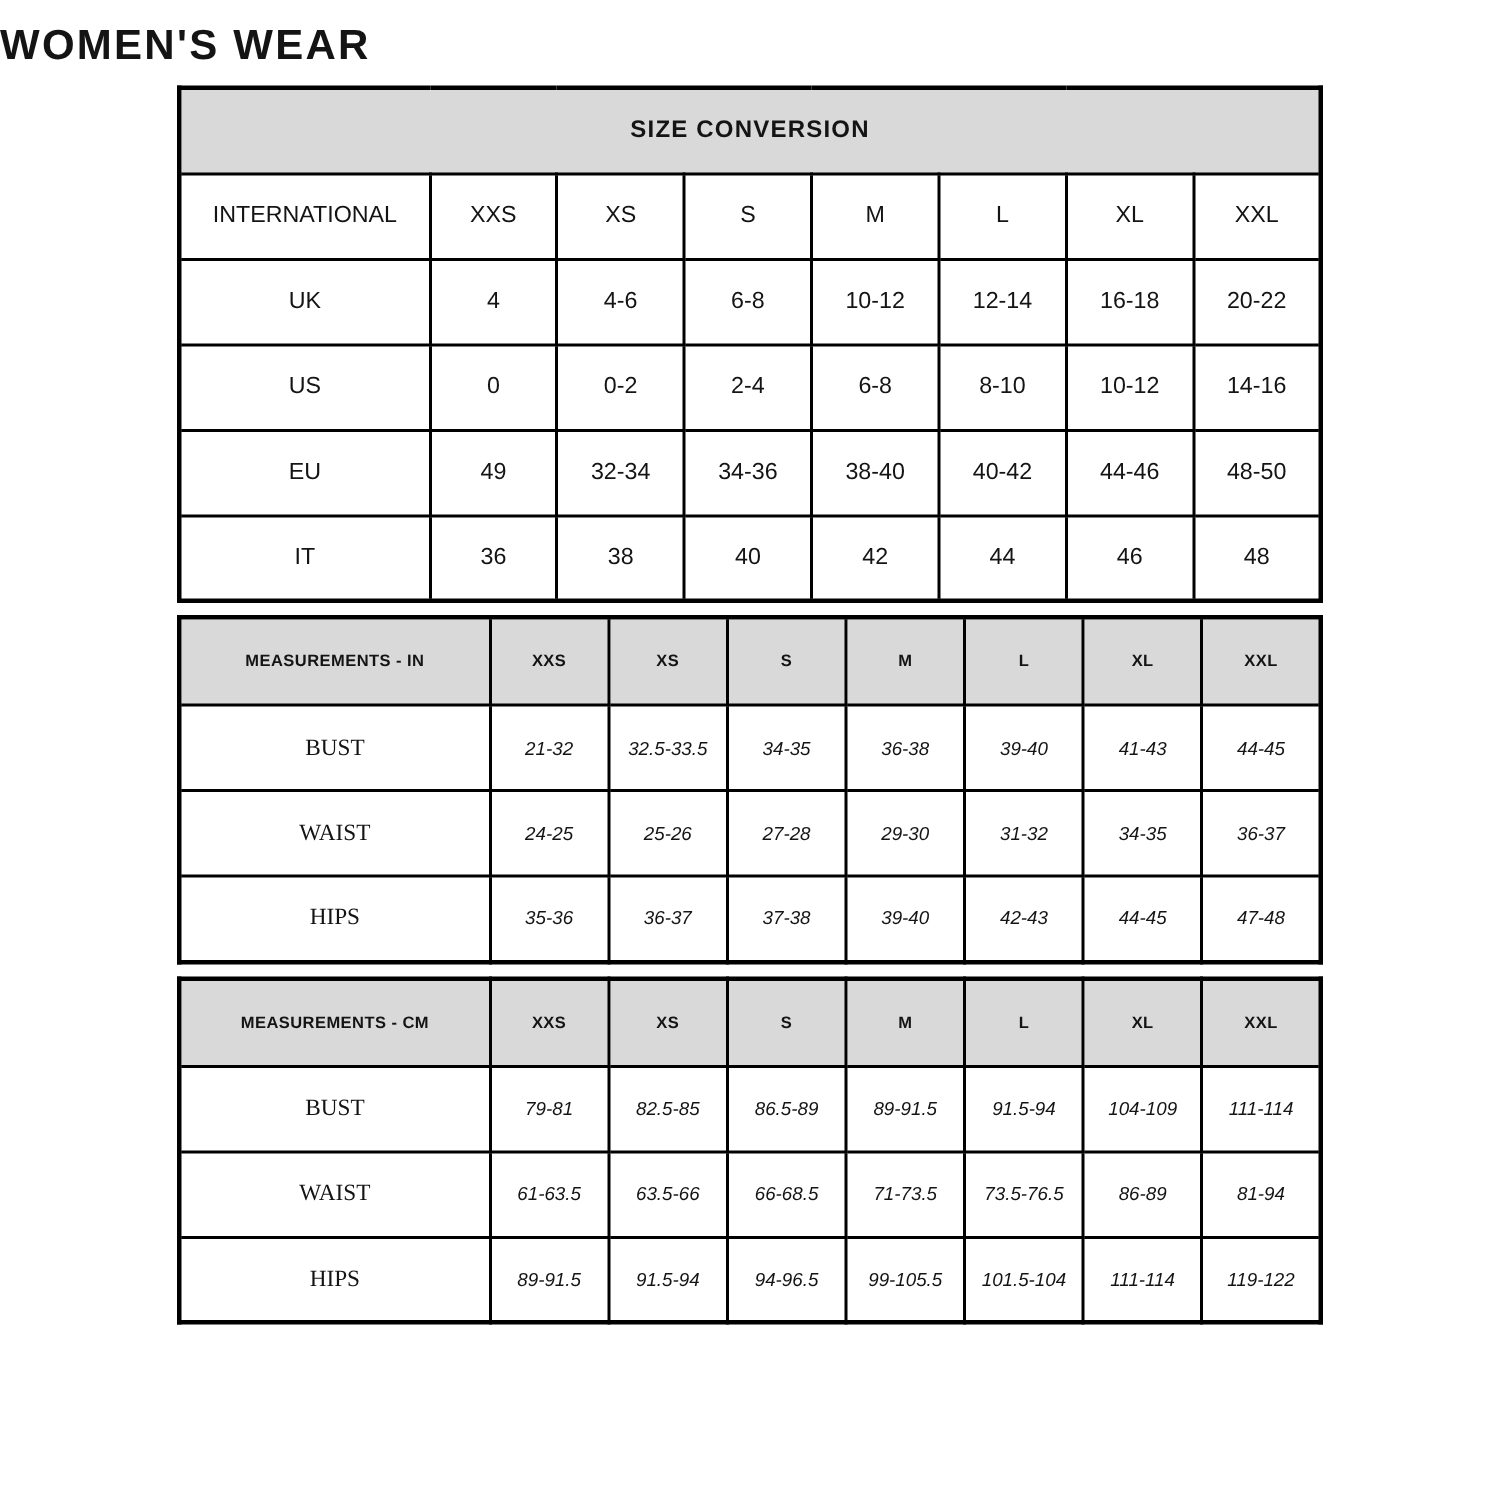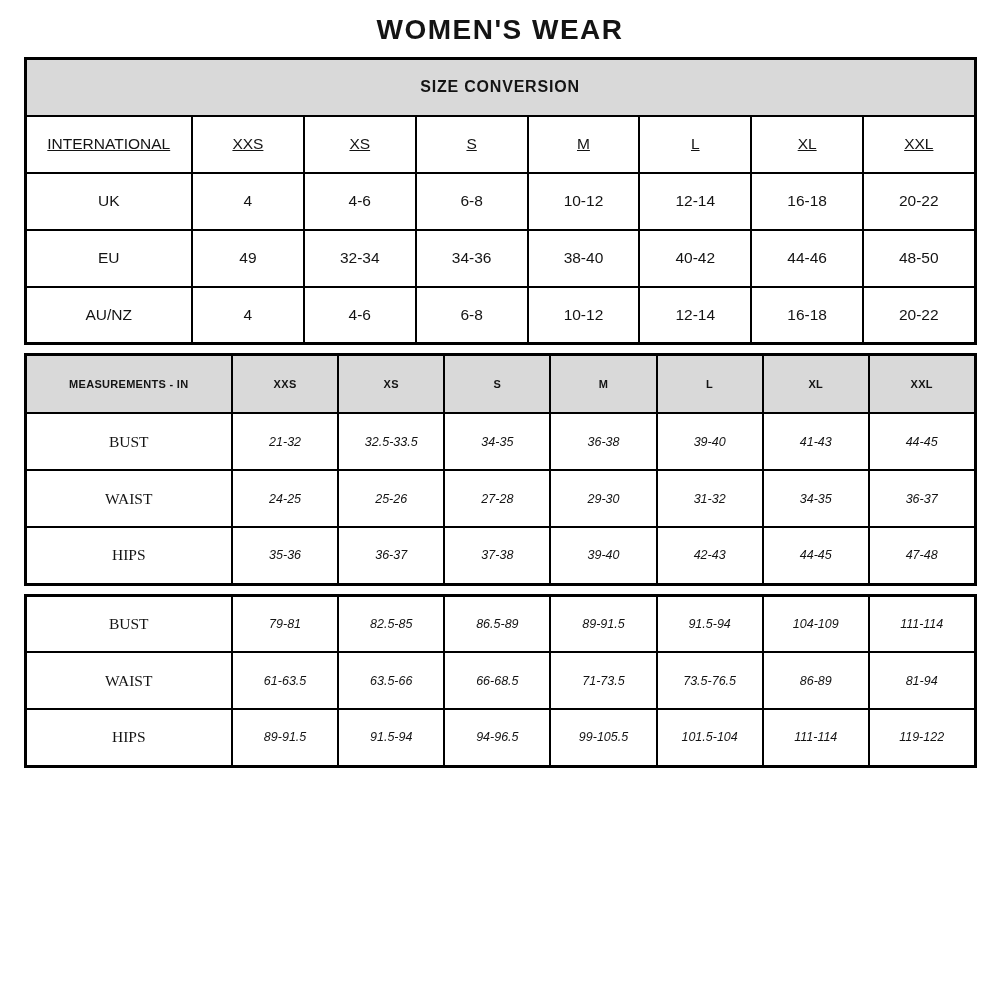--- a/index.html
+++ b/index.html
@@ -2,40 +2,40 @@
 <html style="--header-bg: #d9d9d9; --border: #000000;"><head>
 <meta charset="utf-8">
 <style>
   html,body{margin:0;padding:0;}
   body{
     width:1000px;height:1000px;background:#ffffff;
     font-family:"Liberation Sans",sans-serif;color:#141414;
     -webkit-font-smoothing:antialiased;
   }
   .title{
-    text-align:center;font-size:28px;font-weight:bold;
+    font-size:28px;font-weight:bold;
     letter-spacing:1.5px;margin:14px 0 11px 0;line-height:32px;
   }
   table{
     border-collapse:collapse;table-layout:fixed;
-    width:953px;margin:0 auto 8px auto;
+    width:764px;margin:0 auto 8px auto;
     border:3px solid var(--border,#000);
   }
   td,th{
     border:2px solid var(--border,#000);
     text-align:center;vertical-align:middle;padding:0;
     overflow:hidden;white-space:nowrap;
   }
   .banner-cell{
     background:var(--header-bg,#d9d9d9);
     font-weight:bold;font-size:16px;letter-spacing:0.8px;height:51px;
   }
   tr{height:57px;}
   
-  #t1 th{background:#ffffff;font-weight:normal;font-size:15.5px;text-decoration:underline;}
+  #t1 th{background:#ffffff;font-weight:normal;font-size:15.5px;}
   #t1 td.lbl{font-size:15.5px;}
   #t1 td.val{font-size:15.5px;}
   
   #t2 th,#t3 th{
     background:var(--header-bg,#d9d9d9);
     font-weight:bold;font-size:11px;letter-spacing:0.3px;height:56px;
   }
   #t2 td.lbl,#t3 td.lbl{font-size:15.5px;font-family:Liberation Serif, serif;}
   #t2 td.val,#t3 td.val{font-size:12.5px;font-style:italic;}
   
@@ -70,38 +70,48 @@
         <td class="lbl">UK</td>
         <td class="val">4</td>
         <td class="val">4-6</td>
         <td class="val">6-8</td>
         <td class="val">10-12</td>
         <td class="val">12-14</td>
         <td class="val">16-18</td>
         <td class="val">20-22</td>
       </tr>
       <tr>
+        <td class="lbl">US</td>
+        <td class="val">0</td>
+        <td class="val">0-2</td>
+        <td class="val">2-4</td>
+        <td class="val">6-8</td>
+        <td class="val">8-10</td>
+        <td class="val">10-12</td>
+        <td class="val">14-16</td>
+      </tr>
+      <tr>
         <td class="lbl">EU</td>
         <td class="val">49</td>
         <td class="val">32-34</td>
         <td class="val">34-36</td>
         <td class="val">38-40</td>
         <td class="val">40-42</td>
         <td class="val">44-46</td>
         <td class="val">48-50</td>
       </tr>
       <tr>
-        <td class="lbl">AU/NZ</td>
-        <td class="val">4</td>
-        <td class="val">4-6</td>
-        <td class="val">6-8</td>
-        <td class="val">10-12</td>
-        <td class="val">12-14</td>
-        <td class="val">16-18</td>
-        <td class="val">20-22</td>
+        <td class="lbl">IT</td>
+        <td class="val">36</td>
+        <td class="val">38</td>
+        <td class="val">40</td>
+        <td class="val">42</td>
+        <td class="val">44</td>
+        <td class="val">46</td>
+        <td class="val">48</td>
       </tr>
     </tbody>
   </table>
 
 <table id="t2">
   <colgroup>
       <col class="c0-t23">
       <col span="7">
     </colgroup>
 <tbody>
@@ -148,20 +158,30 @@
     </tbody>
   </table>
 
 <table id="t3">
   <colgroup>
       <col class="c0-t23">
       <col span="7">
     </colgroup>
 <tbody>
       <tr>
+        <th class="lbl">MEASUREMENTS - CM</th>
+        <th class="hdr">XXS</th>
+        <th class="hdr">XS</th>
+        <th class="hdr">S</th>
+        <th class="hdr">M</th>
+        <th class="hdr">L</th>
+        <th class="hdr">XL</th>
+        <th class="hdr">XXL</th>
+      </tr>
+      <tr>
         <td class="lbl">BUST</td>
         <td class="val">79-81</td>
         <td class="val">82.5-85</td>
         <td class="val">86.5-89</td>
         <td class="val">89-91.5</td>
         <td class="val">91.5-94</td>
         <td class="val">104-109</td>
         <td class="val">111-114</td>
       </tr>
       <tr>

